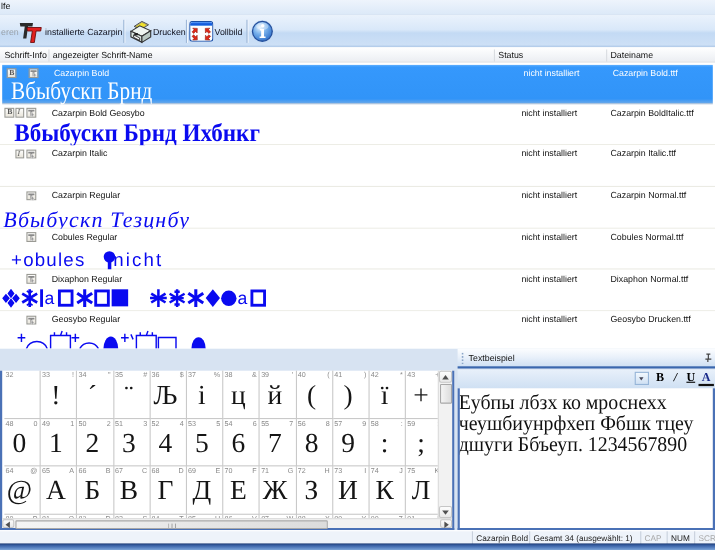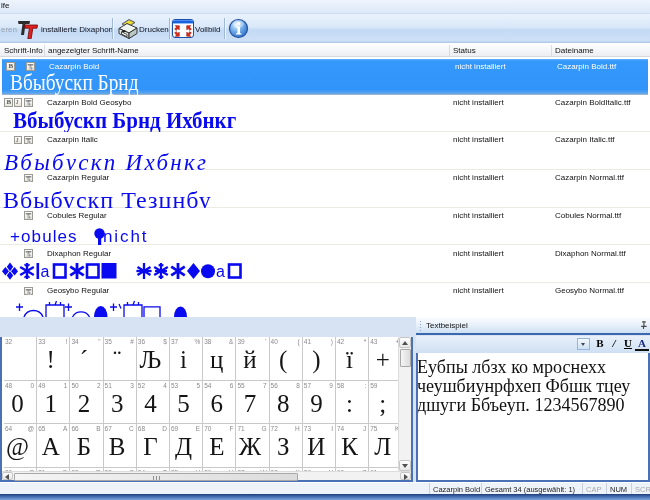--- a/index.html
+++ b/index.html
@@ -18,21 +18,21 @@
 .chsep { position:absolute; top:2px; height:11px; width:1px; background:#d9dce0; }
 
 .list { position:absolute; left:0; top:0px; width:650px; height:318px; background:#fff; }
 .row { position:absolute; left:0; width:650px; height:37.7px; border-bottom:1px solid #ebebe4; background:#fff; }
 .row.sel { background:linear-gradient(180deg,#60b0ff 0,#3598fc 2px,#3194f8 88%,#6ba9e9 100%); border-bottom:1px solid #9ab4cf; left:2px; width:646px; height:36.2px; }
 .row.sel .fname,.row.sel .fstat,.row.sel .ffile { color:#fff; }
 .ib { position:absolute; top:3.5px; width:8.5px; height:8.5px; background:linear-gradient(180deg,#fdfdfc,#e9e5da);
   border:1px solid #9a9a94; display:inline-block; }
 .ibl { position:absolute; left:1.5px; top:-1px; font-family:"Liberation Serif",serif; font-size:7px; color:#555; }
 .fname { position:absolute; left:47px; top:3px; font-size:8px; color:#111; }
-.fstat { position:absolute; left:453px; top:3px; font-size:8px; color:#111; }
+.fstat { position:absolute; left:474px; top:3px; font-size:8px; color:#111; }
 .ffile { position:absolute; left:555px; top:3px; font-size:8px; color:#111; }
 .pv { position:absolute; bottom:-0.7px; font-family:"Liberation Serif",serif; font-size:23px; line-height:23px; color:#0a0af0; white-space:nowrap; transform-origin:left bottom; }
 .pvsans { font-family:"Liberation Sans",sans-serif; font-size:17px; line-height:17px; letter-spacing:1.1px; bottom:-1px; }
 
 .panel { position:absolute; top:317px; height:165px; }
 .ptitle { position:absolute; left:0; top:0; right:0; height:18px;
   background:linear-gradient(180deg,#fcfdff,#e8f0fa 50%,#cfe0f3); border-bottom:2px solid #3a67ae; }
 .ptitle .t { position:absolute; left:10px; top:4px; font-size:8px; color:#111; }
 .grip { position:absolute; left:3px; top:3px; width:3px; height:11px;
   background-image:radial-gradient(circle,#8aa5c8 35%, transparent 40%); background-size:3px 3px; }
@@ -64,21 +64,21 @@
 <div id="app">
 <div class="menubar">
       <span>lfe</span>
     </div>
 <div class="toolbar">
   <span class="ttext" style="left:1px;color:#9aa3ad">eren</span>
   <svg style="position:absolute;left:17px;top:5px" width="22" height="20" viewBox="0 0 22 20">
     <path d="M1 2 h12 l-0.5 3 h-4 l-1.5 11 h-3 l1.5 -11 h-4 z" fill="#2b2b2b"></path>
     <path d="M7.5 6 h13 l-0.5 3.2 h-4.2 l-1.6 10.5 h-3.4 l1.6 -10.5 h-4.4 z" fill="#e02020" stroke="#6a0a0a" stroke-width="0.8"></path>
   </svg>
-  <span class="ttext" style="left:41px">installierte Dixaphon</span>
+  <span class="ttext" style="left:41px">installierte Cazarpin</span>
   <div class="tsep" style="left:112px"></div>
   <svg style="position:absolute;left:116px;top:4px" width="24" height="24" viewBox="0 0 24 24">
     <path d="M6 6 L13 1.5 L19 4.5 L12 9 Z" fill="#fffef4" stroke="#444" stroke-width="0.9"></path>
     <path d="M7 6 L13 2.2 L18 4.6 L12 8.4 Z" fill="#f0e02a" stroke="#666" stroke-width="0.5"></path>
     <path d="M3 10.5 L11 5.5 L21 10 L13 15 Z" fill="#eef4f0" stroke="#333" stroke-width="1"></path>
     <path d="M3 10.5 L3 15.5 L13 20.5 L13 15 Z" fill="#dfe9e4" stroke="#333" stroke-width="1"></path>
     <path d="M13 20.5 L13 15 L21 10 L21 15.5 Z" fill="#b9c8c2" stroke="#333" stroke-width="1"></path>
     <path d="M5.5 13.7 L11 16.5 L11 18.8 L5.5 16 Z" fill="#fcfcfc" stroke="#222" stroke-width="0.8"></path>
     <ellipse cx="7.8" cy="13.2" rx="2" ry="1.1" fill="#222"></ellipse>
   </svg>
@@ -169,33 +169,32 @@
           </span>
           <span class="ib" style="left:24px">
             <svg width="7" height="7" viewBox="0 0 8 8" style="display:block;margin:0 auto">
               <path d="M0.8 1 h6.4 v1.8 h-2.2 v4.8 h-2 v-4.8 h-2.2 z" fill="#8a8a8a"></path>
               <path d="M4.4 3.4 l3 3.2 -1.7 .2 .7 1.6 -1.1 .4 -.7 -1.7 -1.2 1.1 z" fill="#9a9a9a" stroke="#f8f8f8" stroke-width="0.5"></path>
             </svg>
           </span>
   <span class="fname">Cazarpin Italic</span>
   <span class="fstat">nicht installiert</span>
   <span class="ffile">Cazarpin Italic.ttf</span>
-  <div class="pv" style="left:4px;bottom:-5px;font-style:italic;letter-spacing:2.3px">Вбыбускп Ихбнкг</div>
 </div>
 <div class="row" style="top:113.1px">
   <span class="ib" style="left:24px">
             <svg width="7" height="7" viewBox="0 0 8 8" style="display:block;margin:0 auto">
               <path d="M0.8 1 h6.4 v1.8 h-2.2 v4.8 h-2 v-4.8 h-2.2 z" fill="#8a8a8a"></path>
               <path d="M4.4 3.4 l3 3.2 -1.7 .2 .7 1.6 -1.1 .4 -.7 -1.7 -1.2 1.1 z" fill="#9a9a9a" stroke="#f8f8f8" stroke-width="0.5"></path>
             </svg>
           </span>
   <span class="fname">Cazarpin Regular</span>
   <span class="fstat">nicht installiert</span>
   <span class="ffile">Cazarpin Normal.ttf</span>
-  <div class="pv" style="left:3px;bottom:-5px;font-size:24px;letter-spacing:1.05px">Вбыбускп Тезцнбу</div>
+  <div class="pv" style="left:3px;bottom:-5px;font-size:20px;font-style:italic;letter-spacing:1.05px">Вбыбускп Тезцнбу</div>
 </div>
 <div class="row" style="top:150.8px">
   <span class="ib" style="left:24px">
             <svg width="7" height="7" viewBox="0 0 8 8" style="display:block;margin:0 auto">
               <path d="M0.8 1 h6.4 v1.8 h-2.2 v4.8 h-2 v-4.8 h-2.2 z" fill="#8a8a8a"></path>
               <path d="M4.4 3.4 l3 3.2 -1.7 .2 .7 1.6 -1.1 .4 -.7 -1.7 -1.2 1.1 z" fill="#9a9a9a" stroke="#f8f8f8" stroke-width="0.5"></path>
             </svg>
           </span>
   <span class="fname">Cobules Regular</span>
   <span class="fstat">nicht installiert</span>
@@ -266,21 +265,21 @@
 </div>
 <div class="row" style="top:226.2px">
   <span class="ib" style="left:24px">
             <svg width="7" height="7" viewBox="0 0 8 8" style="display:block;margin:0 auto">
               <path d="M0.8 1 h6.4 v1.8 h-2.2 v4.8 h-2 v-4.8 h-2.2 z" fill="#8a8a8a"></path>
               <path d="M4.4 3.4 l3 3.2 -1.7 .2 .7 1.6 -1.1 .4 -.7 -1.7 -1.2 1.1 z" fill="#9a9a9a" stroke="#f8f8f8" stroke-width="0.5"></path>
             </svg>
           </span>
   <span class="fname">Geosybo Regular</span>
   <span class="fstat">nicht installiert</span>
-  <span class="ffile">Geosybo Normal.ttf</span>
+  <span class="ffile">Geosybo Drucken.ttf</span>
   <svg width="250" height="18" viewBox="0 0 250 18" style="position:absolute;left:0;top:15.8px">
 <g fill="none" stroke="#0a0af0" stroke-width="1.3">
 <path d="M16 8 h7 M19.5 4.5 v7.5"></path>
 <path d="M24 18 A10.2 10.2 0 0 1 43 18"></path>
 <path d="M46 18 v-12 h18 v12 M49.5 6 v-3 M55 6 l1.5 -4 M60.5 6 v-3"></path>
 <path d="M65 8 h7 M68.5 4.5 v7.5"></path>
 <path d="M72.5 18 A9.6 9.6 0 0 1 89.5 18"></path>
 <path d="M94 18 A6.75 11 0 0 1 107.5 18 Z" fill="#0a0af0" stroke="none"></path>
 <path d="M110 8 h7 M113.5 4.5 v7.5"></path>
 <path d="M119 5 l2 4.5"></path>

